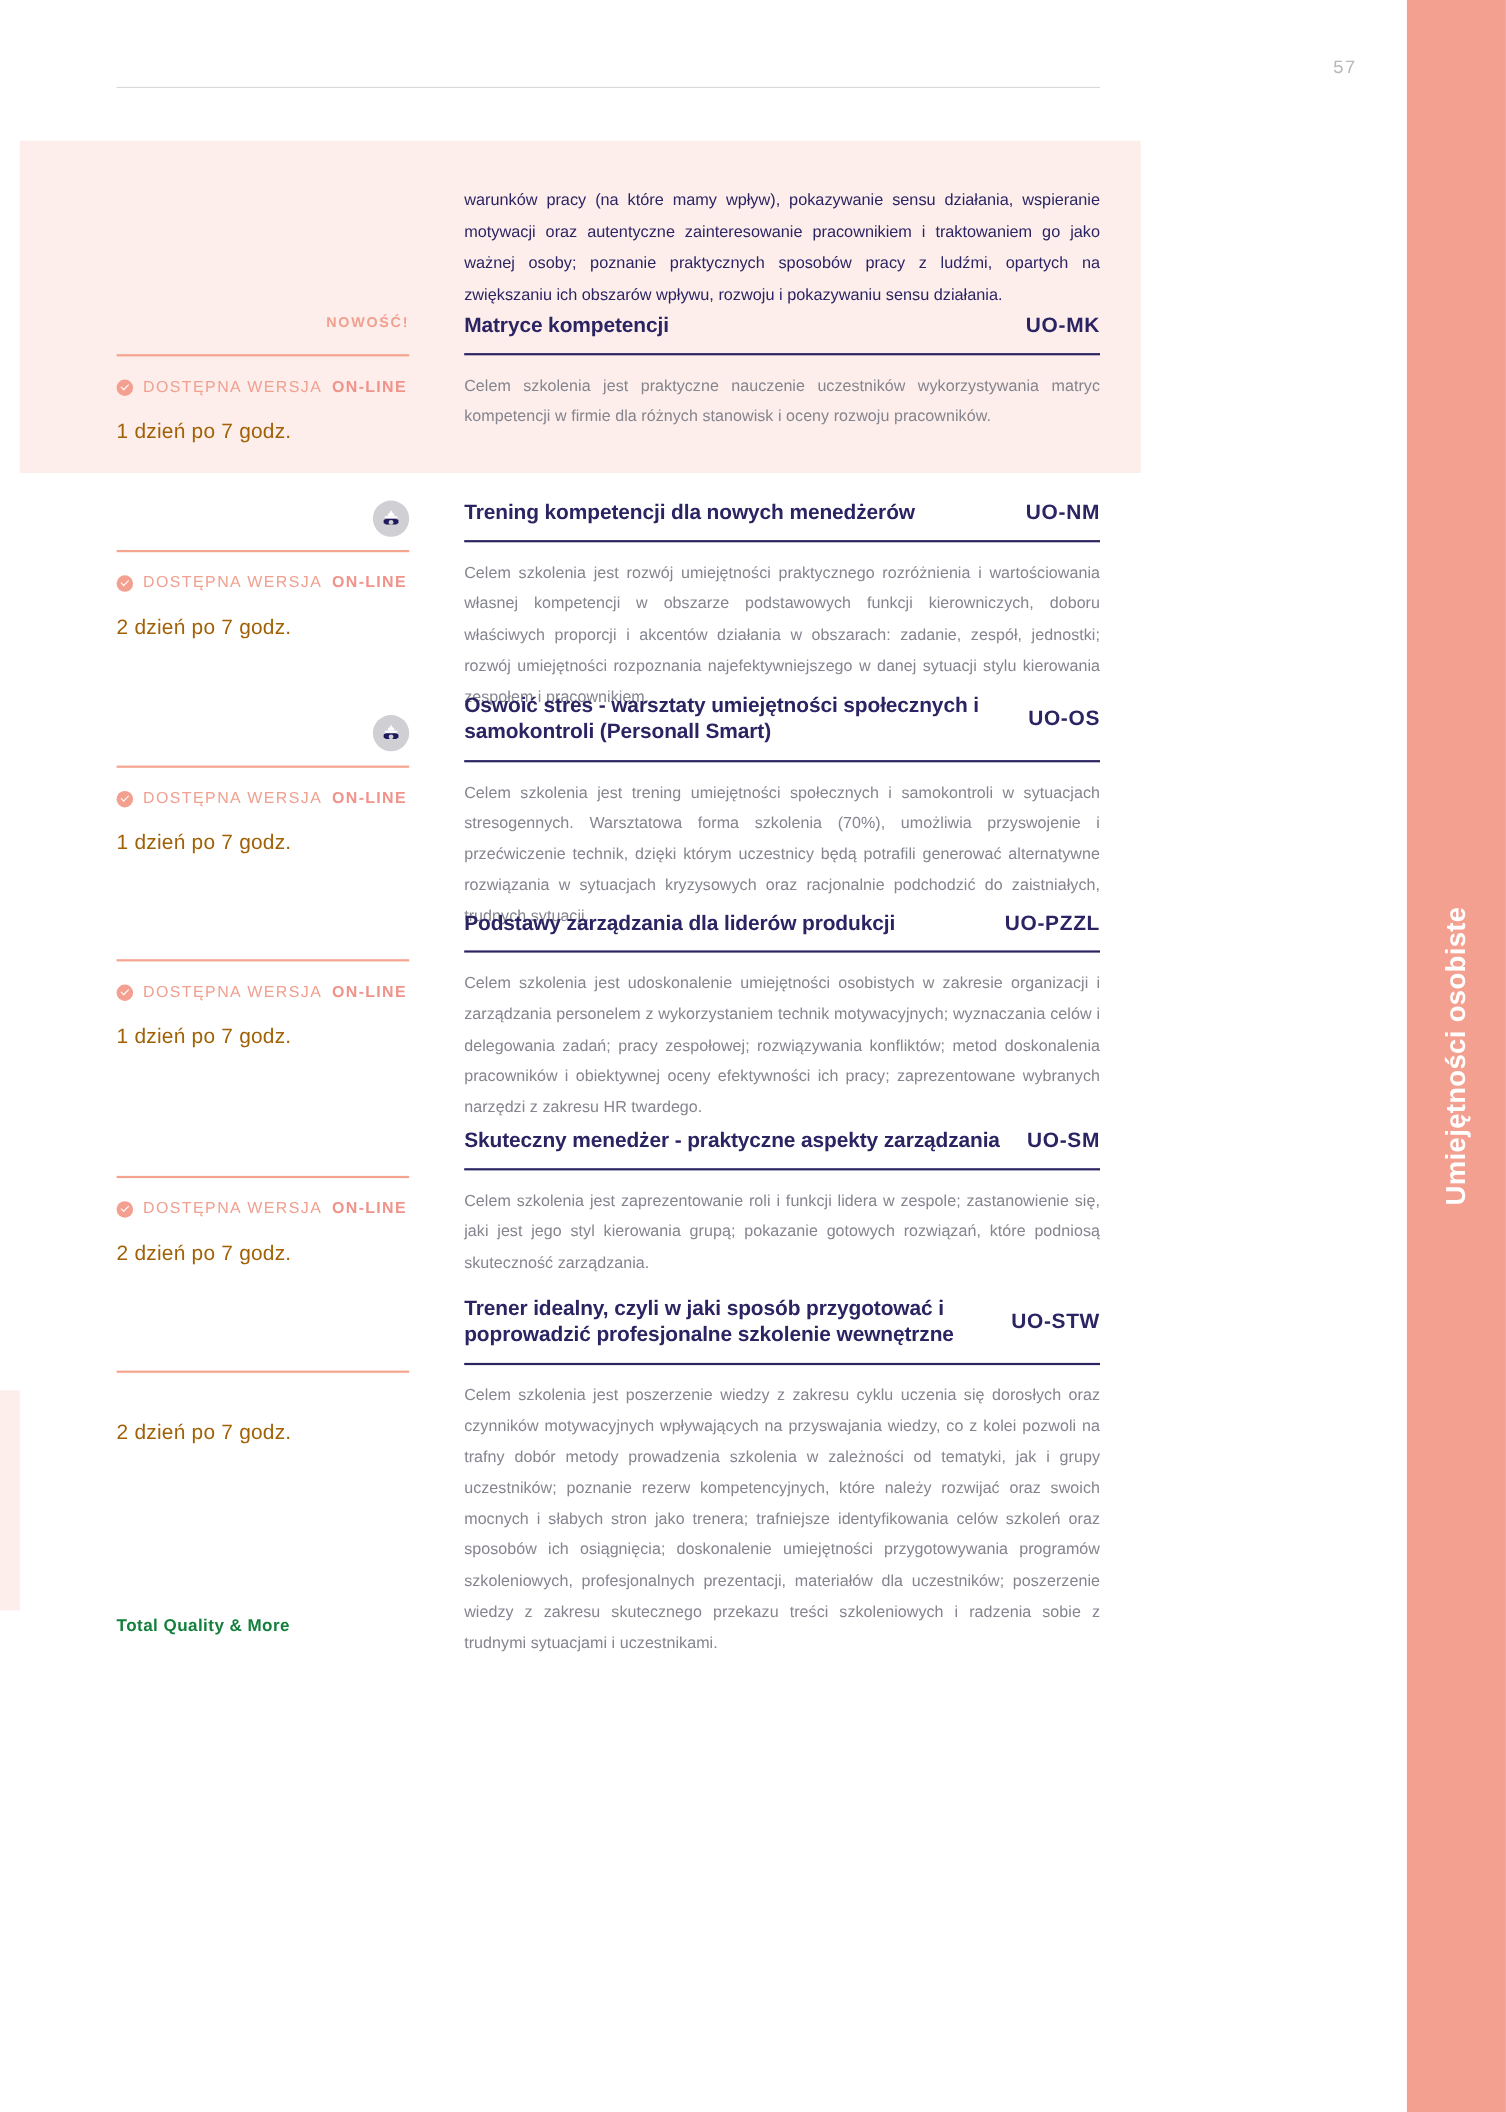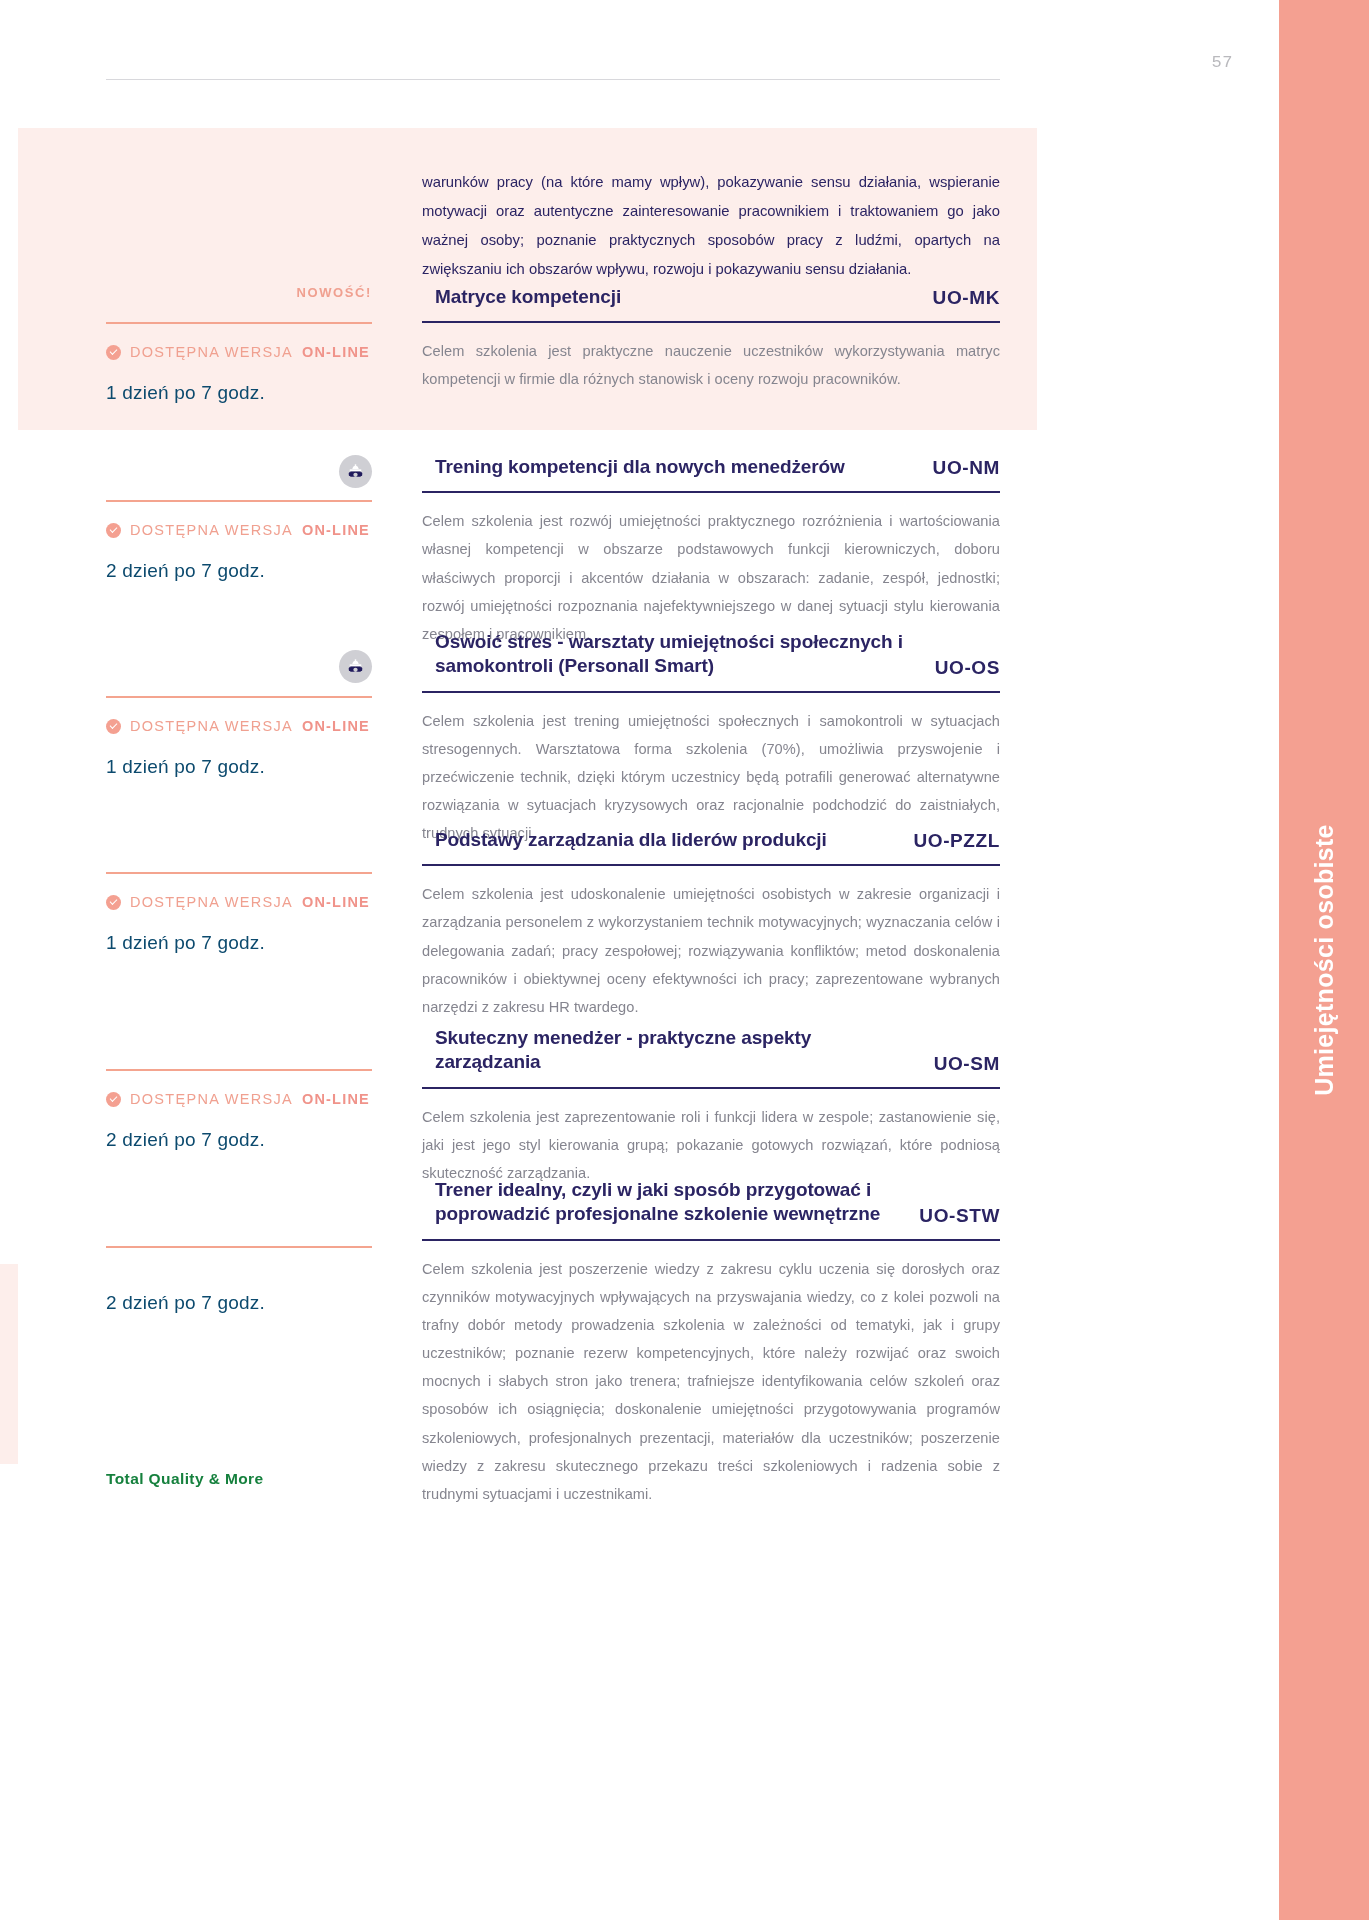--- a/index.html
+++ b/index.html
@@ -80,35 +80,34 @@
     width:15px; height:15px; border-radius:50%;
     background:#F4A091; position:relative; flex:0 0 auto;
   }
   .check:after{
     content:""; position:absolute;
     left:4px; top:4px; width:6px; height:3px;
     border-left:1.6px solid #fff; border-bottom:1.6px solid #fff;
     transform:rotate(-45deg);
   }
   .duration{
-    margin-top:22px; font-size:19px; color:#0c4a6e; letter-spacing:.2px;
+    margin-top:22px; font-size:19px; color:#a16207; letter-spacing:.2px;
   }
 
   .badge-icon{
     position:absolute; right:0; width:33px; height:33px;
     border-radius:50%; background:#CFCFD4;
     display:flex; align-items:center; justify-content:center;
   }
 
   
   .content{ position:absolute; left:422px; width:578px; }
   .c-head{
-    display:flex; justify-content:space-between; align-items:flex-end;
+    display:flex; justify-content:space-between; align-items:center;
     gap:16px;
-    margin-left:13px;
   }
   .c-title{
     font-size:19px; font-weight:bold; color:#2B2463;
     line-height:1.28; letter-spacing:-.1px;
   }
   .c-code{
     font-size:19px; font-weight:bold; color:#2B2463;
     white-space:nowrap; letter-spacing:.6px;
   }
   .c-rule{ height:2px; background:#2B2463; margin-top:12px; }

